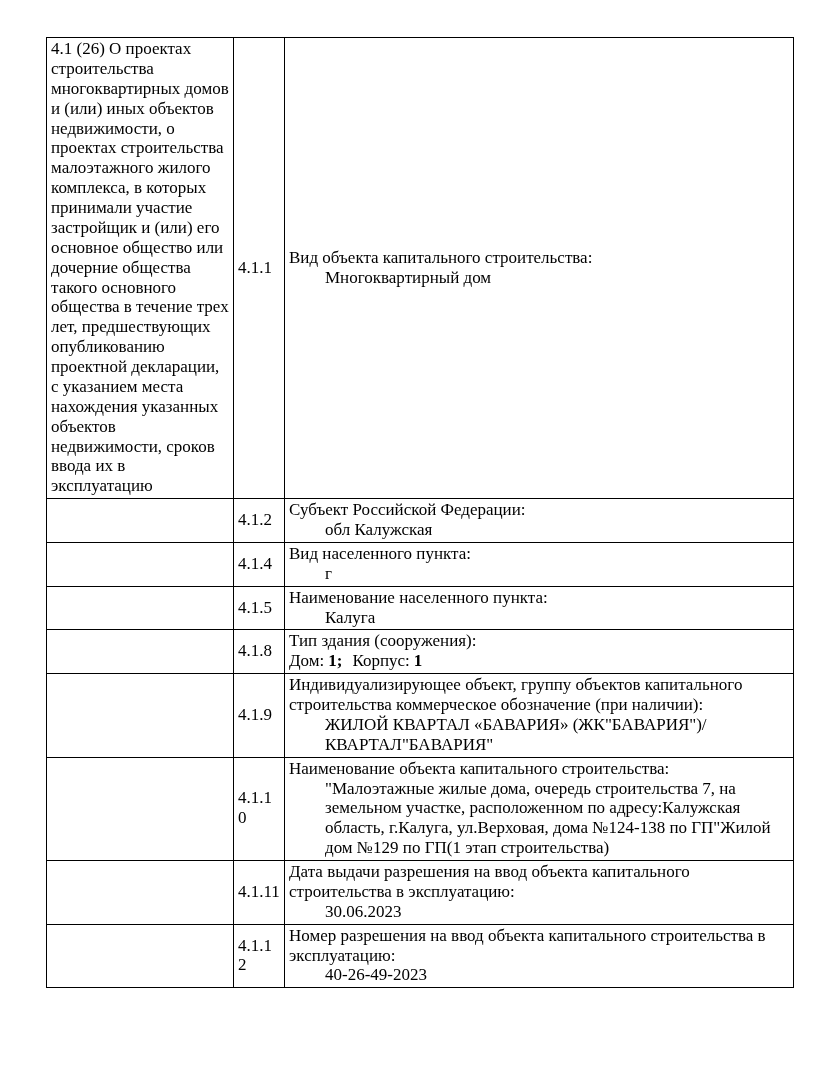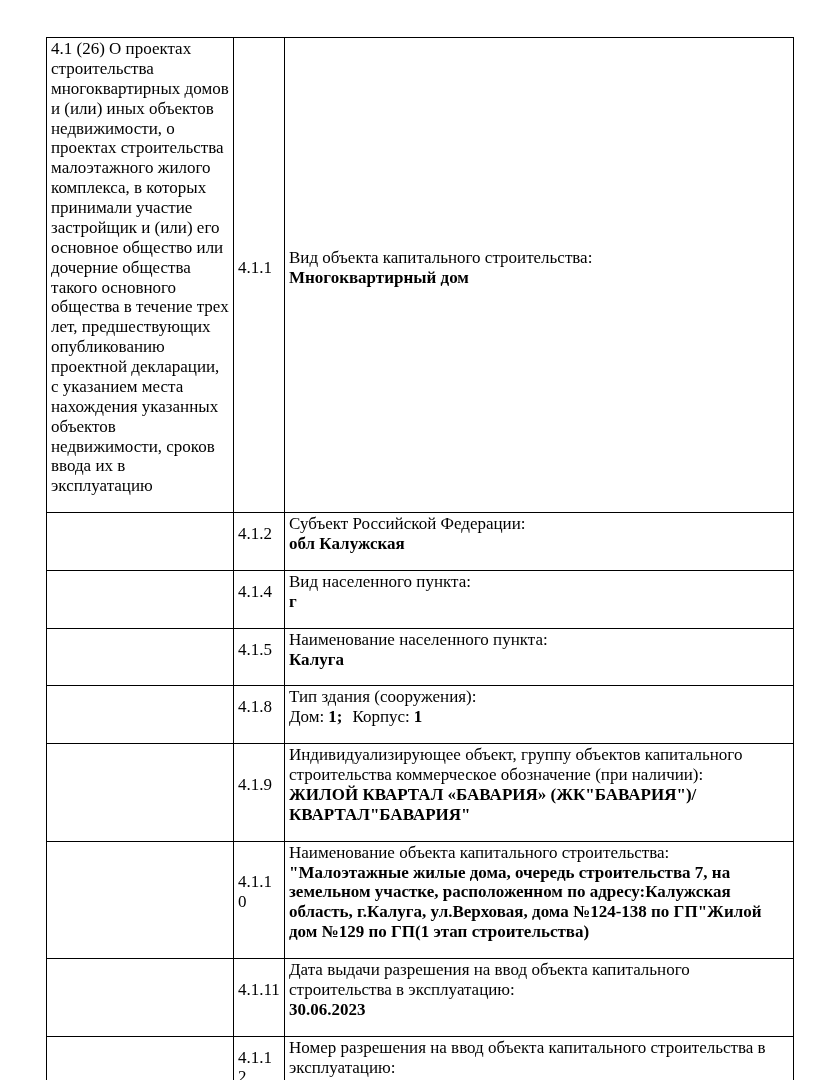--- a/index.html
+++ b/index.html
@@ -22,39 +22,39 @@
     width: 747px;
   }
   table.decl {
     border-collapse: collapse;
     width: 747px;
     table-layout: fixed;
   }
   table.decl td {
     border: 1px solid #000;
     vertical-align: middle;
-    padding: 1px 4px 16px 4px;
+    padding: 1px 4px 2px 4px;
     font-size: 17px;
     line-height: 1.17;
     word-wrap: break-word;
   }
   col.c-desc  { width: 187px; }
   col.c-num   { width: 51px; }
   col.c-val   { width: 509px; }
   tr.row-first td { height: 368px; }
   td.cell-desc {
     vertical-align: middle;
     padding-left: 3px;
     padding-right: 3px;
   }
   td.cell-num {
     padding-left: 5px;
   }
   .field-label { font-weight: normal; }
-  .field-value { font-weight: bold; }
+  .field-value { font-weight: normal; margin-left: 36px; }
   .b { font-weight: bold; margin-left: 4px; }
   .reg { font-weight: normal; margin-top: 20px; }
   .sp { margin-left: 10px; }
 </style>
 </head>
 <body>
 
 <div class="table-wrap">
   <table class="decl">
     <colgroup>

